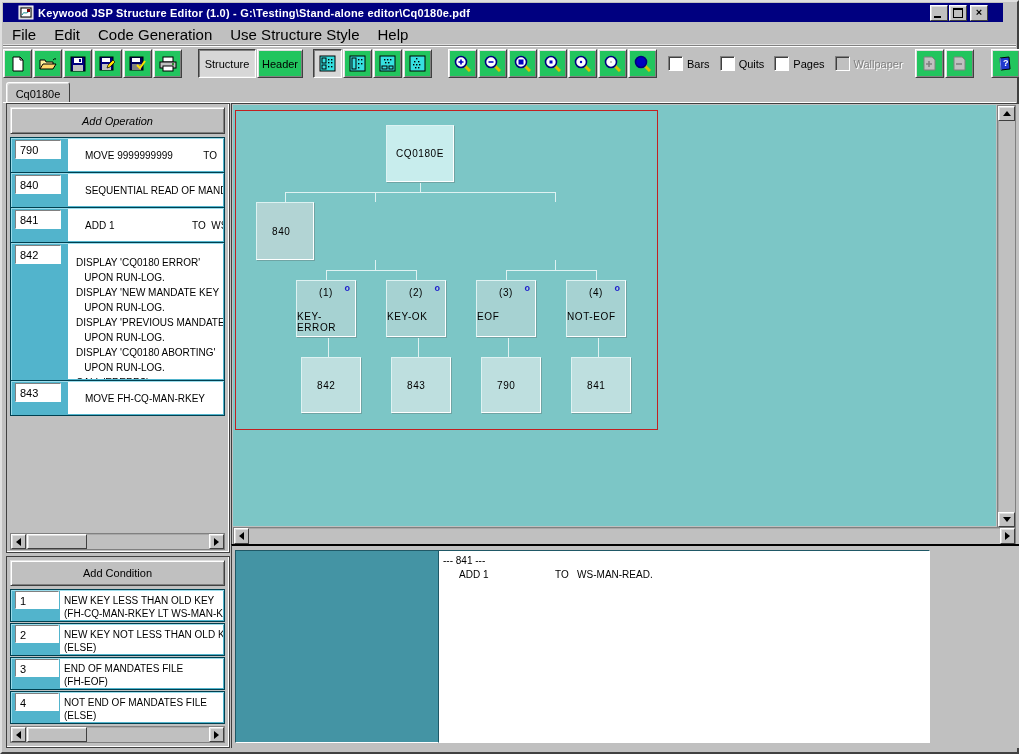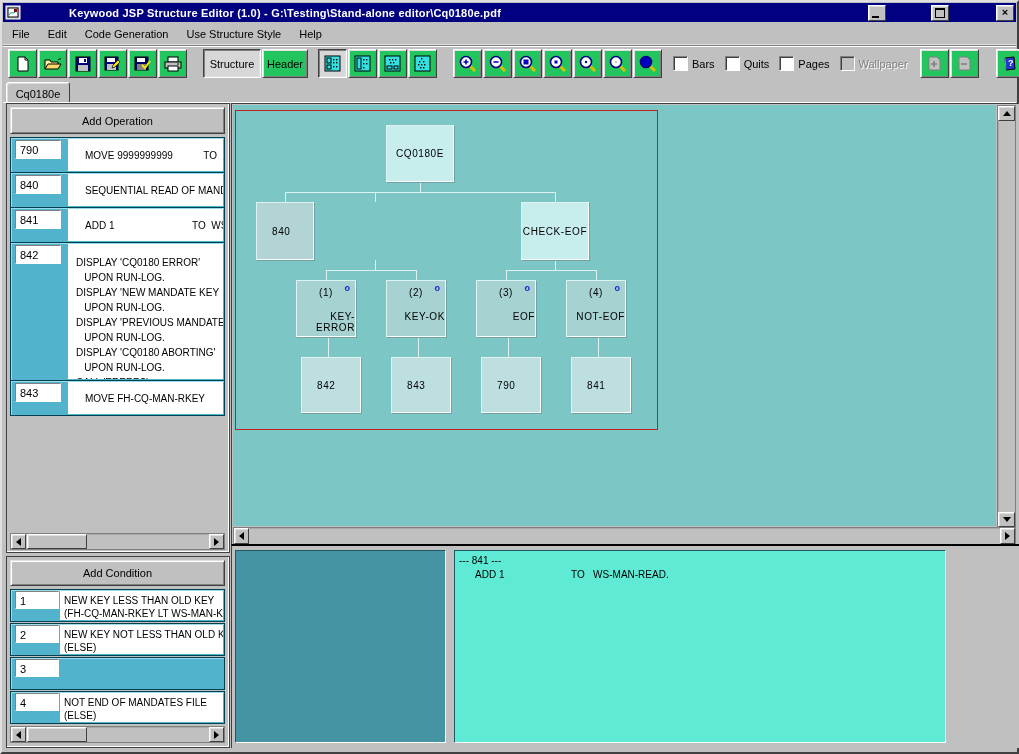--- a/index.html
+++ b/index.html
@@ -2,38 +2,38 @@
 <html><head>
 <meta charset="utf-8">
 <style>
   html,body{margin:0;padding:0;}
   body{width:1019px;height:754px;position:relative;overflow:hidden;
        font-family:"Liberation Sans",sans-serif;background:#c0c0c0;}
   .window{position:absolute;inset:0;background:#c0c0c0;
           border-top:2px solid #dfdfdf;border-left:2px solid #dfdfdf;
           border-right:2px solid #404040;border-bottom:2px solid #404040;}
   
-  .titlebar{position:absolute;left:1px;top:1px;right:1px;height:19px;background:#000080;
-            display:flex;align-items:center;padding:0 2px;gap:44px;}
+  .titlebar{position:absolute;left:1px;top:1px;right:14px;height:19px;background:#000080;
+            display:flex;align-items:center;padding:0 15px;}
   .app-icon{width:16px;height:15px;margin-right:4px;flex:none;}
   .title-text{color:#fff;font-size:11px;font-weight:bold;white-space:nowrap;flex:1;letter-spacing:.2px;}
   .cap-btn{width:16px;height:14px;background:#c0c0c0;margin-left:1px;flex:none;position:relative;
            border:1px solid;border-color:#fff #404040 #404040 #fff;box-shadow:inset 1px 1px 0 #dfdfdf;}
   .cap-btn.close{margin-left:3px;}
   .glyph-min{position:absolute;left:3px;bottom:2px;width:7px;height:2px;background:#000;}
   .glyph-max{position:absolute;left:3px;top:2px;width:8px;height:7px;border:1px solid #000;border-top-width:2px;}
   .glyph-x{position:absolute;left:0;top:-1px;width:100%;text-align:center;font-size:11px;font-weight:bold;color:#000;line-height:14px;}
   
   .menubar{position:absolute;left:1px;top:22px;right:1px;height:20px;display:flex;align-items:center;
            background:#c0c0c0;border-bottom:1px solid #dfdfdf;}
-  .menu-item{font-size:11px;padding:2px 9px;color:#000;}
+  .menu-item{font-size:15px;padding:2px 9px;color:#000;}
   
   .toolbar{position:absolute;left:1px;top:43px;right:1px;height:35px;background:#c0c0c0;
            border-top:1px solid #808080;box-shadow:inset 0 1px 0 #fff;
-           display:flex;align-items:center;padding-left:5px;
+           display:flex;align-items:center;
            border-bottom:1px solid #808080;}
   .tbtn{width:27px;height:27px;background:#22c55e;flex:none;display:flex;align-items:center;justify-content:center;
         border:1px solid;border-color:#fff #404040 #404040 #fff;
         box-shadow:inset 1px 1px 0 #dfdfdf, inset -1px -1px 0 #808080;margin-right:1px;}
   .tbtn.pressed{border-color:#404040 #fff #fff #404040;box-shadow:inset 1px 1px 0 #808080, inset -1px -1px 0 #dfdfdf;background:#d7d7d7;}
   .tbtn.disabled{color:#808080;}
   .txtbtn{height:27px;font-size:11px;display:flex;align-items:center;justify-content:center;flex:none;}
   .cb-group{display:flex;align-items:center;flex:none;}
   .checkbox{width:13px;height:13px;background:#fff;flex:none;
             border:1px solid;border-color:#808080 #fff #fff #808080;box-shadow:inset 1px 1px 0 #404040;}
@@ -83,30 +83,30 @@
   .redrect{position:absolute;left:2px;top:5px;width:421px;height:318px;border:1px solid #c22020;}
   .node{position:absolute;font-size:10px;color:#000;letter-spacing:.6px;
         border:1px solid;border-color:#ddf2f2 #fff #fff #ddf2f2;box-shadow:1px 1px 0 #6fa4a4;box-sizing:border-box;}
   .node.ctr{display:flex;align-items:center;justify-content:center;}
   .node.leftlbl{display:flex;align-items:center;padding-left:15px;}
   .n-root,.n-check{background:#c8eded;}
   .n-gray{background:#b2d4d4;}
   .n-cond{background:#a6d2d2;}
   .n-leaf{background:#bedfdf;}
   .cond-num{position:absolute;top:6px;left:0;width:100%;text-align:center;}
-  .cond-name{position:absolute;top:30px;left:0;width:100%;text-align:right;}
+  .cond-name{position:absolute;top:30px;left:0;width:100%;text-align:left;}
   .marker{position:absolute;top:2px;right:5px;color:#2020cc;font-size:9px;font-weight:bold;letter-spacing:0;}
   .cline{position:absolute;background:#dff2f2;}
   
   .bottom-wrap{position:absolute;left:229px;top:542px;width:788px;height:202px;background:#c0c0c0;
                border-top:2px solid #000;border-left:1px solid #404040;}
   .bpanel{position:absolute;top:4px;height:193px;box-sizing:border-box;
           border:1px solid;border-color:#1f5866 #fff #fff #1f5866;}
   .bpanel.mid{left:3px;width:211px;background:#4494a4;}
-  .bpanel.right{left:222px;width:492px;background:#5eead4;}
+  .bpanel.right{left:206px;width:492px;background:#ffffff;}
   .detail-text{font-size:10px;color:#000;white-space:pre;padding:3px 0 0 4px;line-height:14px;}
   svg{display:block;}
 </style>
 </head>
 <body>
 
 <div class="window">
 
   <div class="titlebar">
     <svg class="app-icon" viewBox="0 0 16 15">
@@ -331,21 +331,21 @@
       </svg>
     </div>
   </div>
 
   <div class="tabrow">
     <div class="tab">Cq0180e</div>
   </div>
   <div class="content-top-line"></div>
 
   <div class="panel" style="left:4px;top:101px;width:222px;height:448px;">
-    <div class="hdr-btn" style="top:3px;width:213px;">Add Operation</div>
+    <div class="hdr-btn" style="top:3px;width:213px;font-style:italic;">Add Operation</div>
 
     <div class="list-item" style="top:33px;height:34px;">
       <div class="num-box">790</div>
       <div class="item-text single">MOVE 9999999999           TO  FH</div>
     </div>
     <div class="list-item" style="top:68px;height:34px;">
       <div class="num-box">840</div>
       <div class="item-text single">SEQUENTIAL READ OF MANDAT</div>
     </div>
     <div class="list-item" style="top:103px;height:34px;">
@@ -388,20 +388,22 @@
       <div class="item-text cond-text">NEW KEY LESS THAN OLD KEY
 (FH-CQ-MAN-RKEY LT WS-MAN-KEY</div>
     </div>
     <div class="list-item" style="top:66px;height:31px;">
       <div class="num-box" style="top:1px;height:18px;width:44px;">2</div>
       <div class="item-text cond-text">NEW KEY NOT LESS THAN OLD KEY
 (ELSE)</div>
     </div>
     <div class="list-item" style="top:100px;height:31px;">
       <div class="num-box" style="top:1px;height:18px;width:44px;">3</div>
+      <div class="item-text cond-text">END OF MANDATES FILE
+(FH-EOF)</div>
     </div>
     <div class="list-item" style="top:134px;height:31px;">
       <div class="num-box" style="top:1px;height:18px;width:44px;">4</div>
       <div class="item-text cond-text">NOT END OF MANDATES FILE
 (ELSE)</div>
     </div>
 
     <div class="sbar" style="left:3px;top:169px;width:213px;height:15px;">
       <div class="sbtn" style="left:0;">
           <div class="tri l"></div>
@@ -431,21 +433,20 @@
       <div class="cline" style="left:273px;top:166px;width:1px;height:9px;"></div>
       <div class="cline" style="left:363px;top:166px;width:1px;height:9px;"></div>
       <div class="cline" style="left:95px;top:232px;width:1px;height:20px;"></div>
       <div class="cline" style="left:185px;top:232px;width:1px;height:20px;"></div>
       <div class="cline" style="left:275px;top:232px;width:1px;height:20px;"></div>
       <div class="cline" style="left:365px;top:232px;width:1px;height:20px;"></div>
 
       <div class="node n-root ctr" style="left:153px;top:20px;width:68px;height:57px;">CQ0180E</div>
 
       <div class="node n-gray leftlbl" style="left:23px;top:97px;width:58px;height:58px;">840</div>
-      <div class="node n-check ctr" style="left:288px;top:97px;width:68px;height:58px;">CHECK-EOF</div>
 
       <div class="node n-cond" style="left:63px;top:175px;width:60px;height:57px;">
         <span class="cond-num">(1)</span>
         <span class="marker">o</span>
         <span class="cond-name">KEY-ERROR</span>
       </div>
       <div class="node n-cond" style="left:153px;top:175px;width:60px;height:57px;">
         <span class="cond-num">(2)</span>
         <span class="marker">o</span>
         <span class="cond-name">KEY-OK</span>

